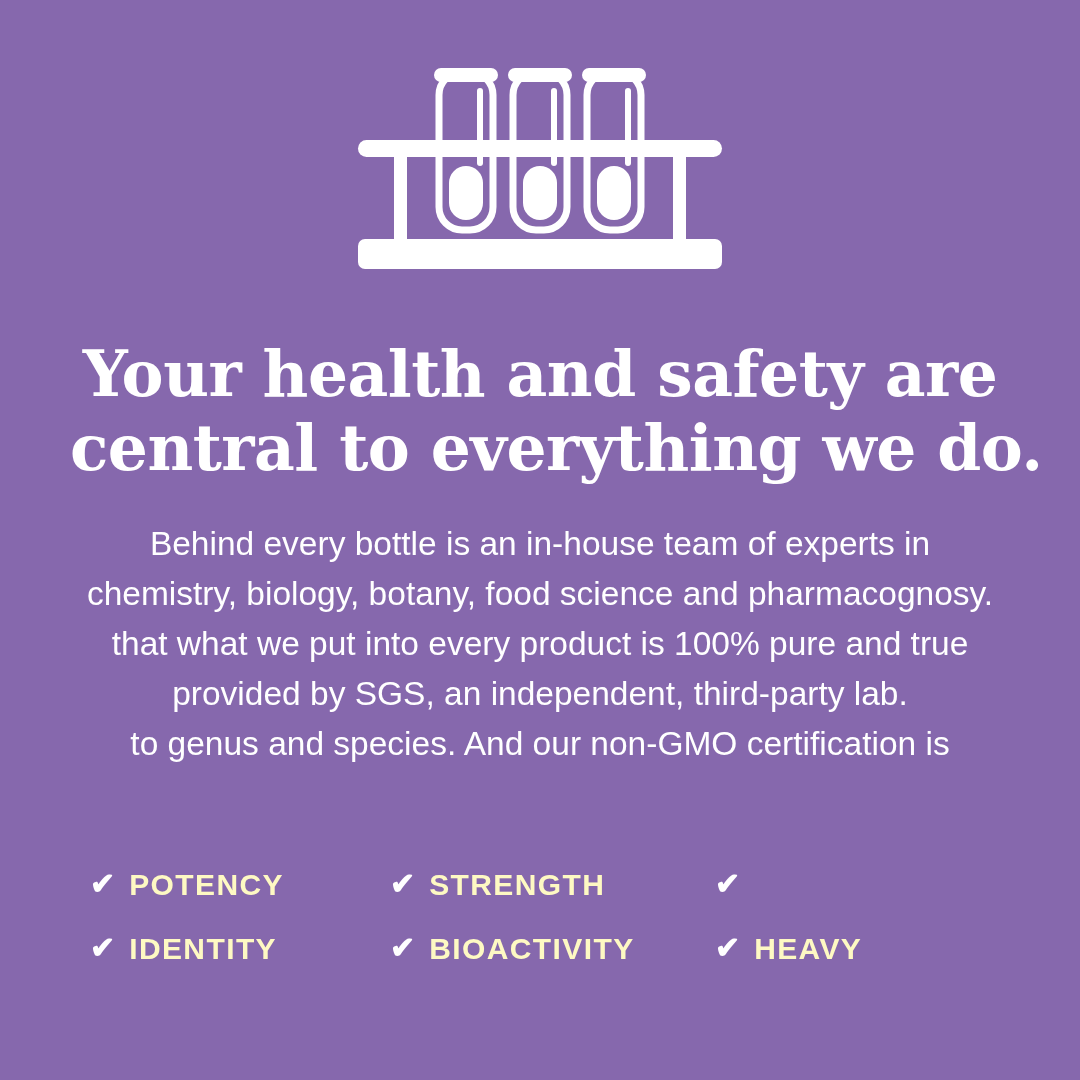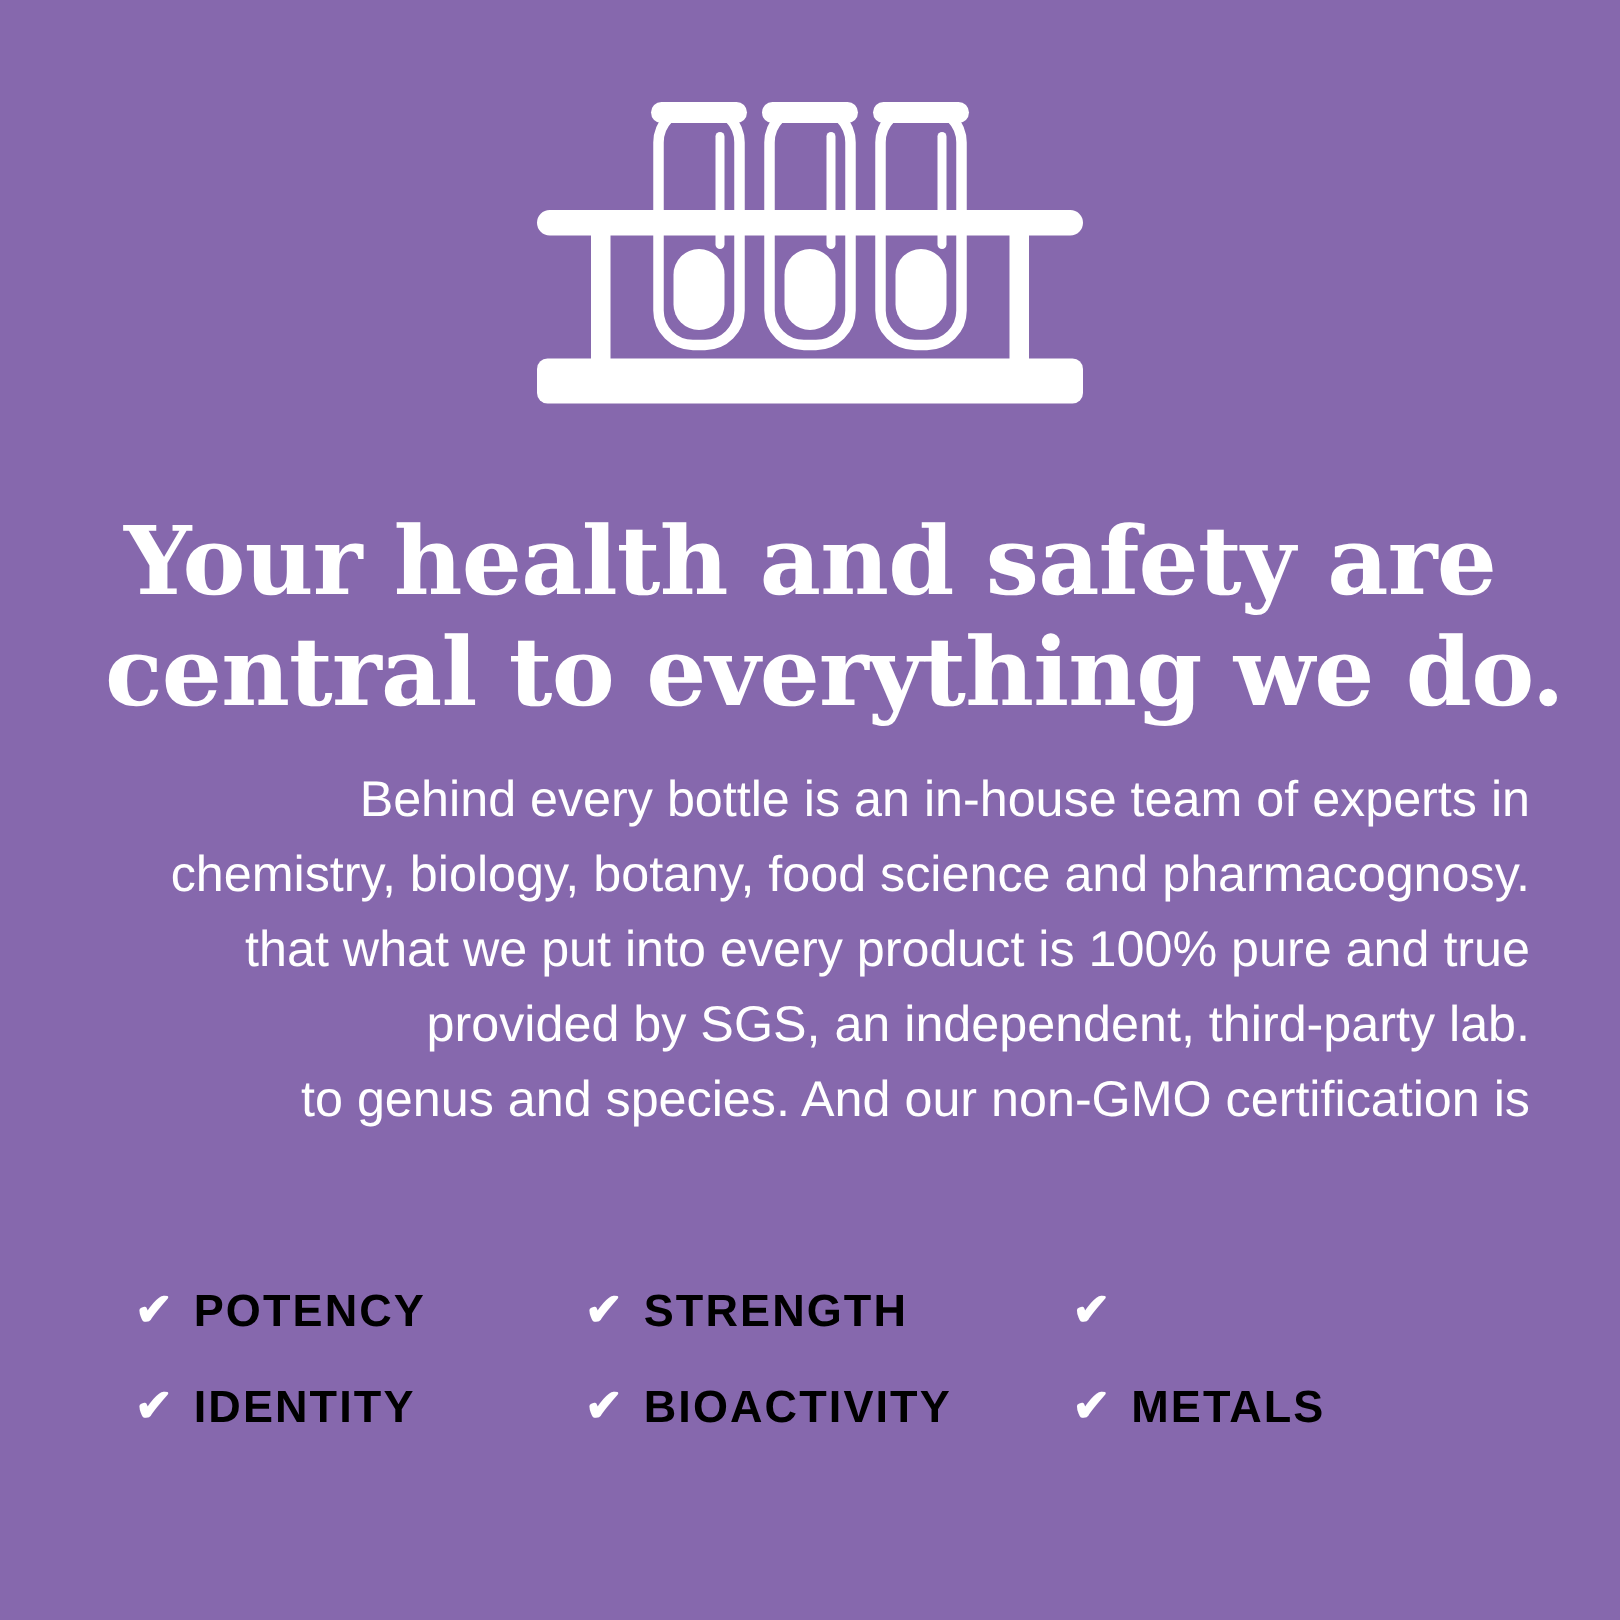--- a/index.html
+++ b/index.html
@@ -39,23 +39,23 @@
     font-weight:bold;
     font-size:63px;
     line-height:1.17;
     letter-spacing:-0.5px;
     color:#ffffff;
   }
   #headline .hl-line { display:block; white-space:nowrap; }
 
   
   #body-copy {
-    margin-top:24px;
+    margin-top:34px;
     width:960px;
-    text-align:right;
+    text-align:center;
     font-family:"Liberation Sans", sans-serif;
     font-weight:normal;
     font-size:33.5px;
     line-height:1.49;
     color:#ffffff;
   }
   #body-copy .p-line { display:block; white-space:nowrap; }
 
   
   #badges {
@@ -79,21 +79,21 @@
     line-height:1;
     font-weight:bold;
     color:#ffffff;
     transform:translateY(-1px);
   }
   .badge-label {
     font-family:"Liberation Sans", sans-serif;
     font-weight:bold;
     font-size:30px;
     letter-spacing:1.4px;
-    color:#000000;
+    color:#fef9c3;
   }
 </style>
 </head>
 <body>
 
 <div id="icon-block">
   <svg id="rack-icon" width="370" height="210" viewBox="0 0 370 210" fill="none">
 
     <g>
       <rect x="84" y="10" width="54" height="158" rx="23" ry="23" stroke="#ffffff" stroke-width="7" fill="none"></rect>
@@ -159,16 +159,16 @@
     <span class="badge-label">IDENTITY</span>
   </div>
 
   <div class="badge">
     <span class="badge-check">✔</span>
     <span class="badge-label">BIOACTIVITY</span>
   </div>
 
   <div class="badge">
     <span class="badge-check">✔</span>
-    <span class="badge-label">METALS</span>
+    <span class="badge-label">HEAVY</span>
   </div>
 
 </div>
 
 </body></html>

